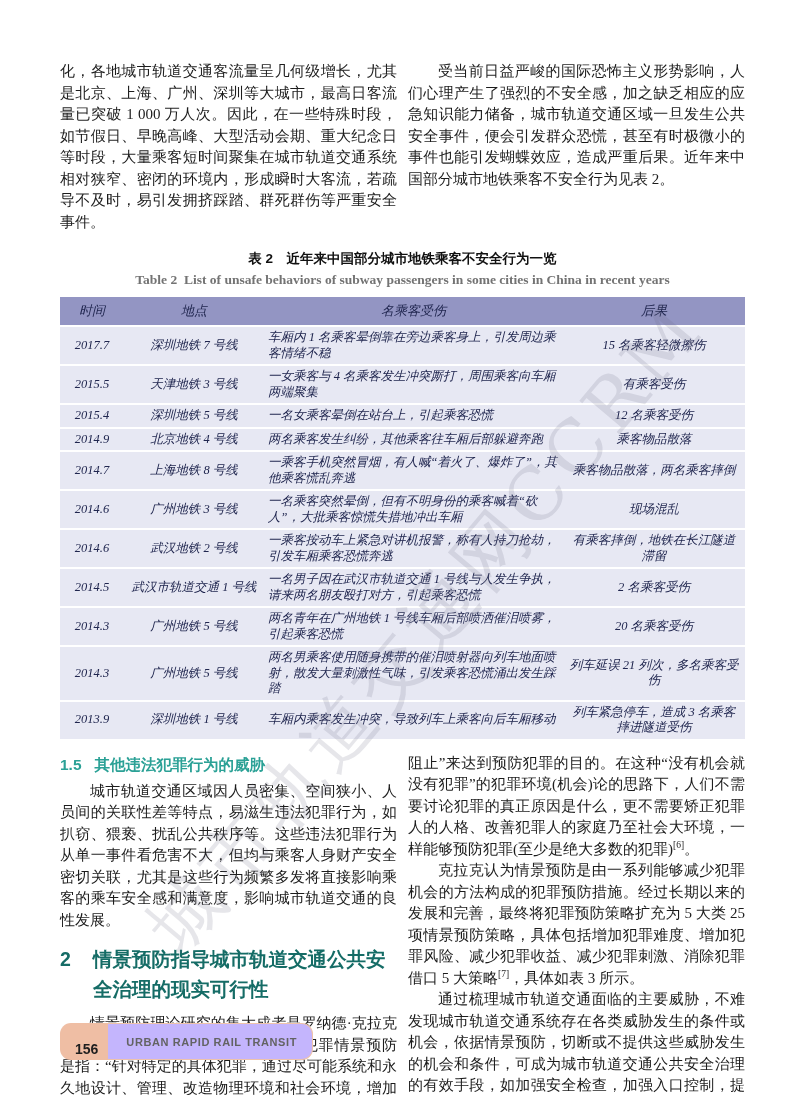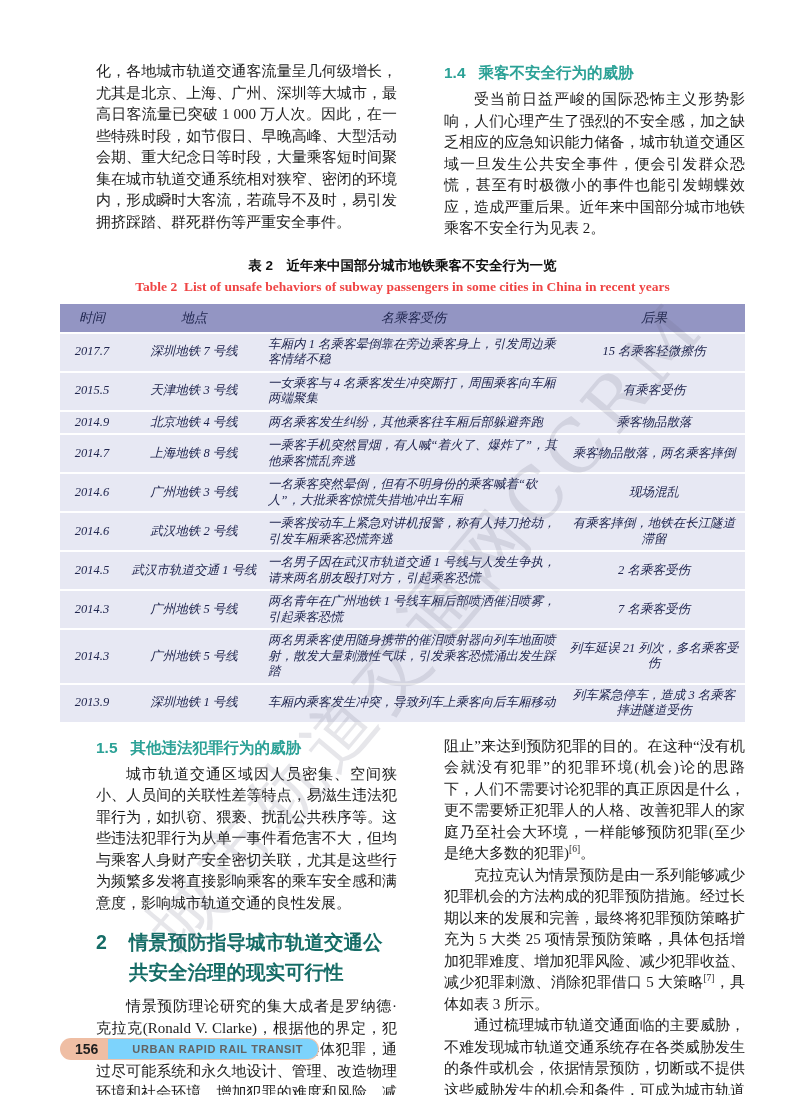--- a/index.html
+++ b/index.html
@@ -13,76 +13,75 @@
 
   
   .top-rule { border-top:1px solid #adadad; height:0; }
   .journal-info { font-family:"Liberation Sans","DejaVu Sans",sans-serif; font-size:12px; color:#3b3b3b; padding:6px 0 7px 0; }
   .red-rule { height:4px; background:linear-gradient(to right,#93331b,#b55a40 35%,#d99b87 65%,#f4e6e1 92%,#fbf6f4); }
 
   
   .two-col { display:flex; gap:11px; }
   .two-col.upper { margin-top:15px; }
   .two-col.lower { margin-top:12px; }
-  .col { flex:1 1 0; min-width:0;margin-left:36px; }
+  .col { flex:1 1 0; min-width:0; }
   p.body-p { margin:0; font-size:15px; line-height:21.5px; text-align:justify; text-indent:2em; }
   p.body-p.noindent { text-indent:0; }
   sup.ref { font-size:9.5px; line-height:0; }
 
   h3.h-teal { margin:1px 0 5px 0; font-family:"Liberation Sans","DejaVu Sans",sans-serif;
     font-size:15.5px; font-weight:bold; color:#2ba196; line-height:22px; }
   h3.h-teal .hnum { margin-right:13px; }
 
   .h2sec { display:flex; margin:13px 0 9px 0; font-family:"Liberation Sans","DejaVu Sans",sans-serif;
     font-size:19.5px; font-weight:bold; color:#156c66; line-height:30px; }
   .h2sec .h2num { flex:0 0 33px; }
 
   
   .table-block { margin-top:17px; }
   .tbl-title-cn { text-align:center; font-family:"Liberation Sans","DejaVu Sans",sans-serif;
     font-weight:bold; font-size:13.5px; color:#111; }
-  .tbl-title-en { text-align:center; font-weight:bold; font-size:13.5px; color:#ef4444; margin:4px 0 7px 0; }
+  .tbl-title-en { text-align:center; font-weight:bold; font-size:13.5px; color:#737373; margin:4px 0 7px 0; }
   table.data { width:100%; border-collapse:separate; border-spacing:0 2px; font-style:italic; color:#20264f; }
   table.data th { background:#9395c3; font-weight:normal; font-size:13px; padding:5px 0; text-align:center; }
   table.data td { background:#e7e8f3; font-size:12.5px; line-height:15.5px; padding:3px 4px; vertical-align:middle; }
   .c0 { width:64px; text-align:center; }
   .c1 { width:140px; text-align:center;margin-left:45px; }
   td.c2 { text-align:left; padding-left:9px; padding-right:9px;margin-top:8px; }
   .c3 { width:182px; }
   td.c3 { text-align:center; padding-left:9px; padding-right:6px; }
 
   
   .footer { position:absolute; left:60px; bottom:35px; display:flex; align-items:stretch;
     font-family:"Liberation Sans","DejaVu Sans",sans-serif; }
-  .pagenum { background:#efbea4; border-radius:11px 0 0 11px; padding:3px 10px 3px 15px;
+  .pagenum { background:#efbea4; border-radius:11px 0 0 11px; padding:18px 10px 3px 15px;
     font-size:14px; font-weight:bold; color:#1e1e1e; display:flex; align-items:center; }
   .journal-en { border:1px solid #efc3aa; border-left:none; border-radius:0 11px 11px 0;
-    padding:3px 15px 3px 24px; font-size:11px; font-weight:bold; color:#636363;
-    letter-spacing:0.6px; display:flex; align-items:center; background:#7dd3fc; }
+    padding:3px 15px 3px 18px; font-size:11px; font-weight:bold; color:#636363;
+    letter-spacing:0.6px; display:flex; align-items:center; background:#c4b5fd; }
 
   
   .watermark { position:absolute; left:15px; top:575px; width:830px; white-space:nowrap;
     transform:rotate(-50deg); transform-origin:50% 50%;
     font-family:"DejaVu Serif",serif; font-size:72px; letter-spacing:7px;
     color:rgba(105,108,130,0.17); pointer-events:none; z-index:5; }
 </style>
 </head>
 <body>
 
 <div class="page">
 
   <div class="watermark">城市轨道交通网CCRM</div>
 
 
   <section class="two-col upper">
     <div class="col">
       <p class="body-p noindent">化，各地城市轨道交通客流量呈几何级增长，尤其是北京、上海、广州、深圳等大城市，最高日客流量已突破 1 000 万人次。因此，在一些特殊时段，如节假日、早晚高峰、大型活动会期、重大纪念日等时段，大量乘客短时间聚集在城市轨道交通系统相对狭窄、密闭的环境内，形成瞬时大客流，若疏导不及时，易引发拥挤踩踏、群死群伤等严重安全事件。</p>
     </div>
     <div class="col">
-      <h3 class="h-teal"><span class="hnum">1.4</span><span>乘客不安全行为的威胁</span></h3>
       <p class="body-p">受当前日益严峻的国际恐怖主义形势影响，人们心理产生了强烈的不安全感，加之缺乏相应的应急知识能力储备，城市轨道交通区域一旦发生公共安全事件，便会引发群众恐慌，甚至有时极微小的事件也能引发蝴蝶效应，造成严重后果。近年来中国部分城市地铁乘客不安全行为见表 2。</p>
     </div>
   </section>
 
   <section class="table-block">
     <div class="tbl-title-cn">表 2　近年来中国部分城市地铁乘客不安全行为一览</div>
     <div class="tbl-title-en">Table 2&nbsp;&nbsp;List of unsafe behaviors of subway passengers in some cities in China in recent years</div>
     <table class="data">
       <thead>
         <tr>
@@ -97,20 +96,26 @@
             <td class="c0">2017.7</td>
             <td class="c1">深圳地铁 7 号线</td>
             <td class="c2">车厢内 1 名乘客晕倒靠在旁边乘客身上，引发周边乘客情绪不稳</td>
             <td class="c3">15 名乘客轻微擦伤</td>
           </tr>
           <tr>
             <td class="c0">2015.5</td>
             <td class="c1">天津地铁 3 号线</td>
             <td class="c2">一女乘客与 4 名乘客发生冲突厮打，周围乘客向车厢两端聚集</td>
             <td class="c3">有乘客受伤</td>
+          </tr>
+          <tr>
+            <td class="c0">2015.4</td>
+            <td class="c1">深圳地铁 5 号线</td>
+            <td class="c2">一名女乘客晕倒在站台上，引起乘客恐慌</td>
+            <td class="c3">12 名乘客受伤</td>
           </tr>
           <tr>
             <td class="c0">2014.9</td>
             <td class="c1">北京地铁 4 号线</td>
             <td class="c2">两名乘客发生纠纷，其他乘客往车厢后部躲避奔跑</td>
             <td class="c3">乘客物品散落</td>
           </tr>
           <tr>
             <td class="c0">2014.7</td>
             <td class="c1">上海地铁 8 号线</td>
@@ -132,21 +137,21 @@
           <tr>
             <td class="c0">2014.5</td>
             <td class="c1">武汉市轨道交通 1 号线</td>
             <td class="c2">一名男子因在武汉市轨道交通 1 号线与人发生争执，请来两名朋友殴打对方，引起乘客恐慌</td>
             <td class="c3">2 名乘客受伤</td>
           </tr>
           <tr>
             <td class="c0">2014.3</td>
             <td class="c1">广州地铁 5 号线</td>
             <td class="c2">两名青年在广州地铁 1 号线车厢后部喷洒催泪喷雾，引起乘客恐慌</td>
-            <td class="c3">7 名乘客受伤</td>
+            <td class="c3">20 名乘客受伤</td>
           </tr>
           <tr>
             <td class="c0">2014.3</td>
             <td class="c1">广州地铁 5 号线</td>
             <td class="c2">两名男乘客使用随身携带的催泪喷射器向列车地面喷射，散发大量刺激性气味，引发乘客恐慌涌出发生踩踏</td>
             <td class="c3">列车延误 21 列次，多名乘客受伤</td>
           </tr>
           <tr>
             <td class="c0">2013.9</td>
             <td class="c1">深圳地铁 1 号线</td>

